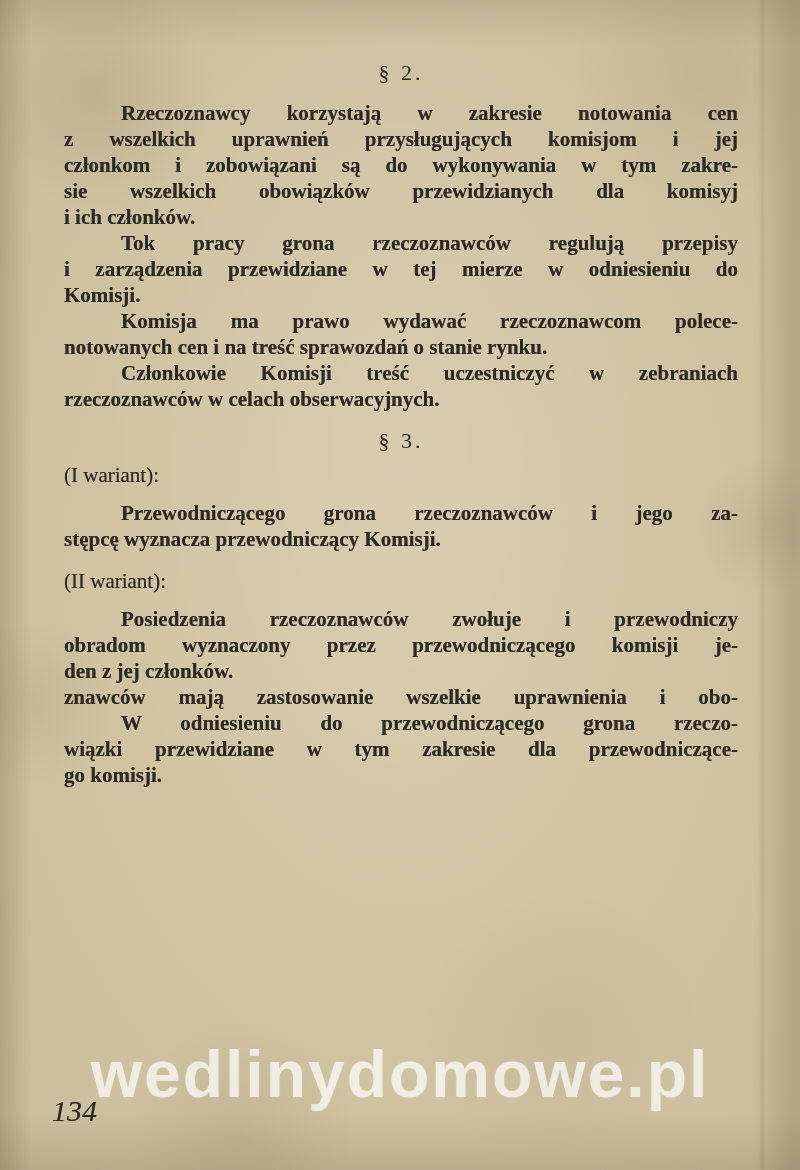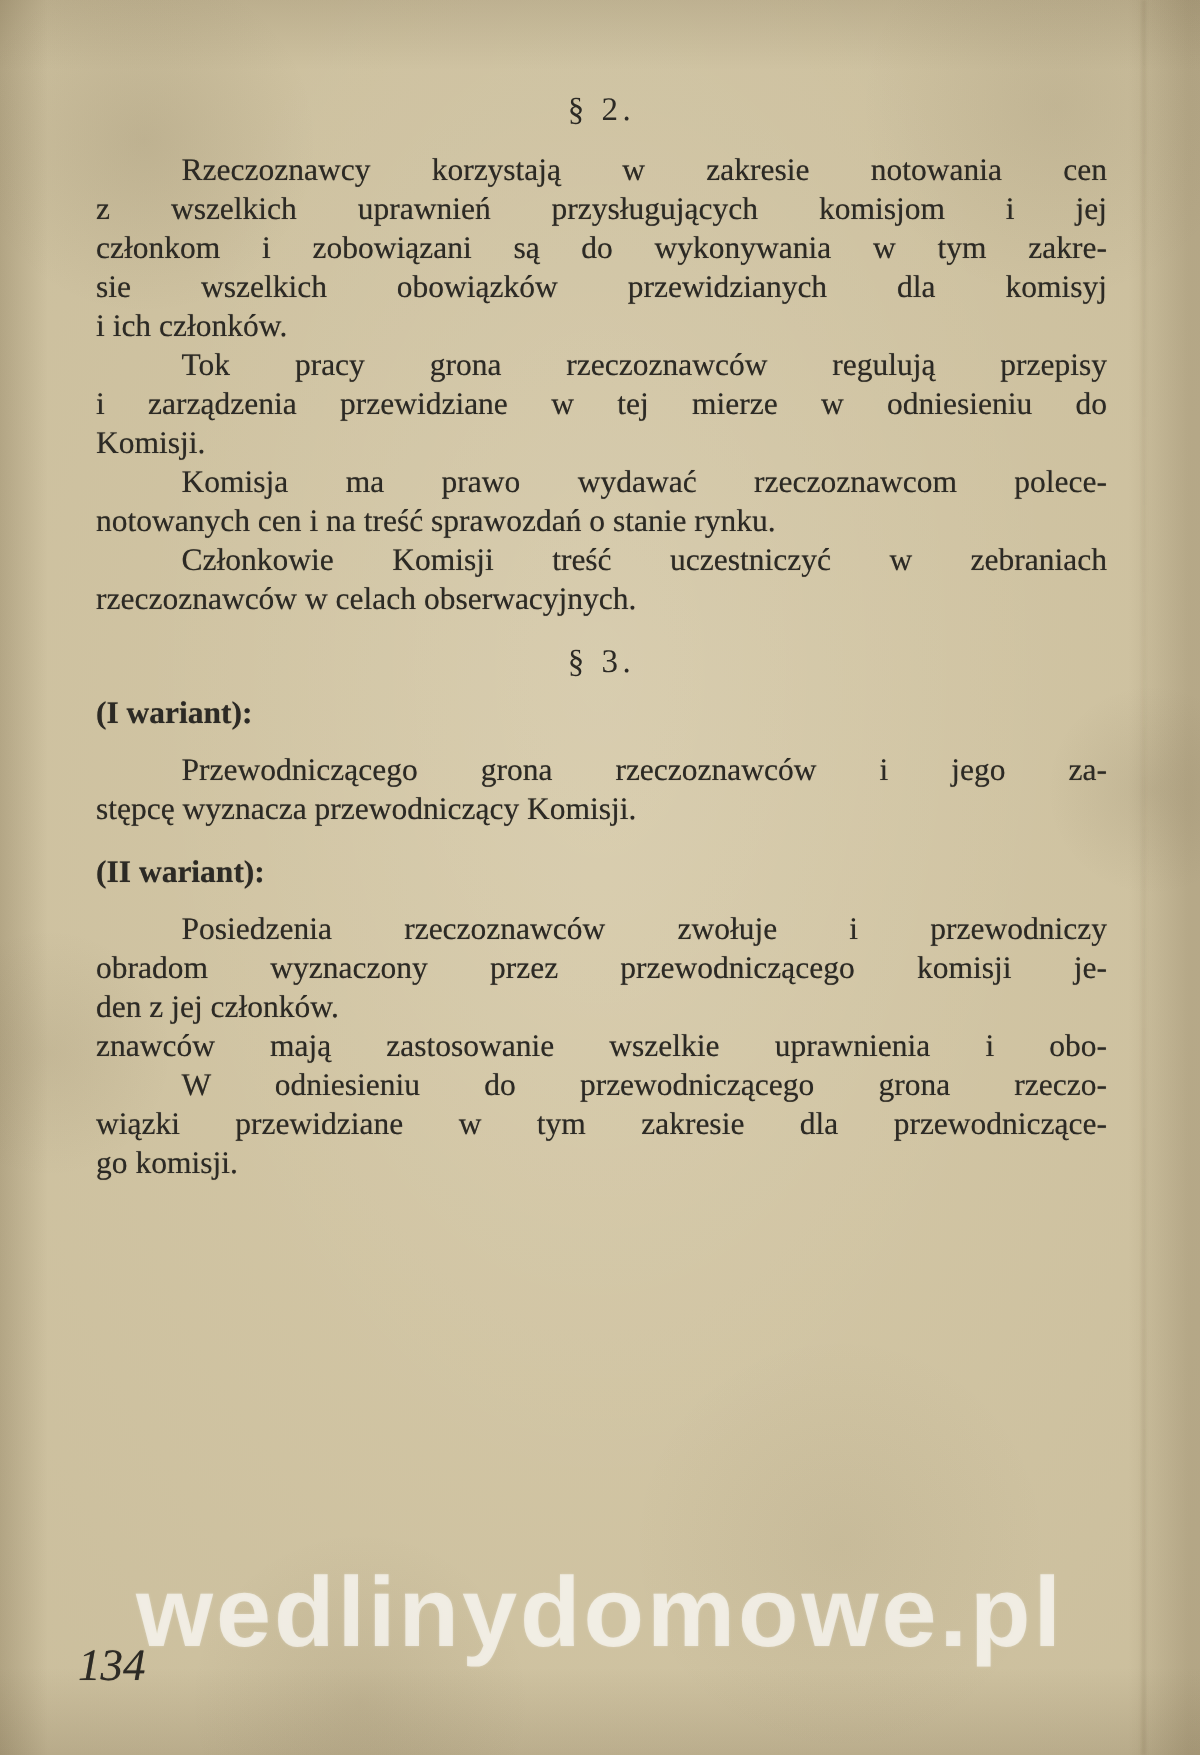--- a/index.html
+++ b/index.html
@@ -62,37 +62,38 @@
     letter-spacing: 3px;
     margin-bottom: 12px;
     color: #2c2a25;
   }
   .section-heading.second {
     margin-top: 14px;
     margin-bottom: 6px;
   }
   .para {
     margin: 0;
+    font-weight: bold;
   }
   .line {
     font-size: 21px;
     line-height: 26px;
     text-align: justify;
     text-align-last: justify;
     white-space: normal;
     text-shadow: 0 0 0.5px rgba(30,25,15,0.55);
   }
   .line.first {
     text-indent: 57px;
   }
   .line.last {
     text-align-last: left;
   }
   .variant-label {
-    font-weight: bold;
+    font-weight: normal;
     font-size: 21px;
     line-height: 26px;
     margin: 0 0 12px 0;
     text-shadow: 0 0 0.5px rgba(30,25,15,0.55);
   }
   .variant-label.second {
     margin-top: 16px;
   }
   .watermark {
     position: absolute;

